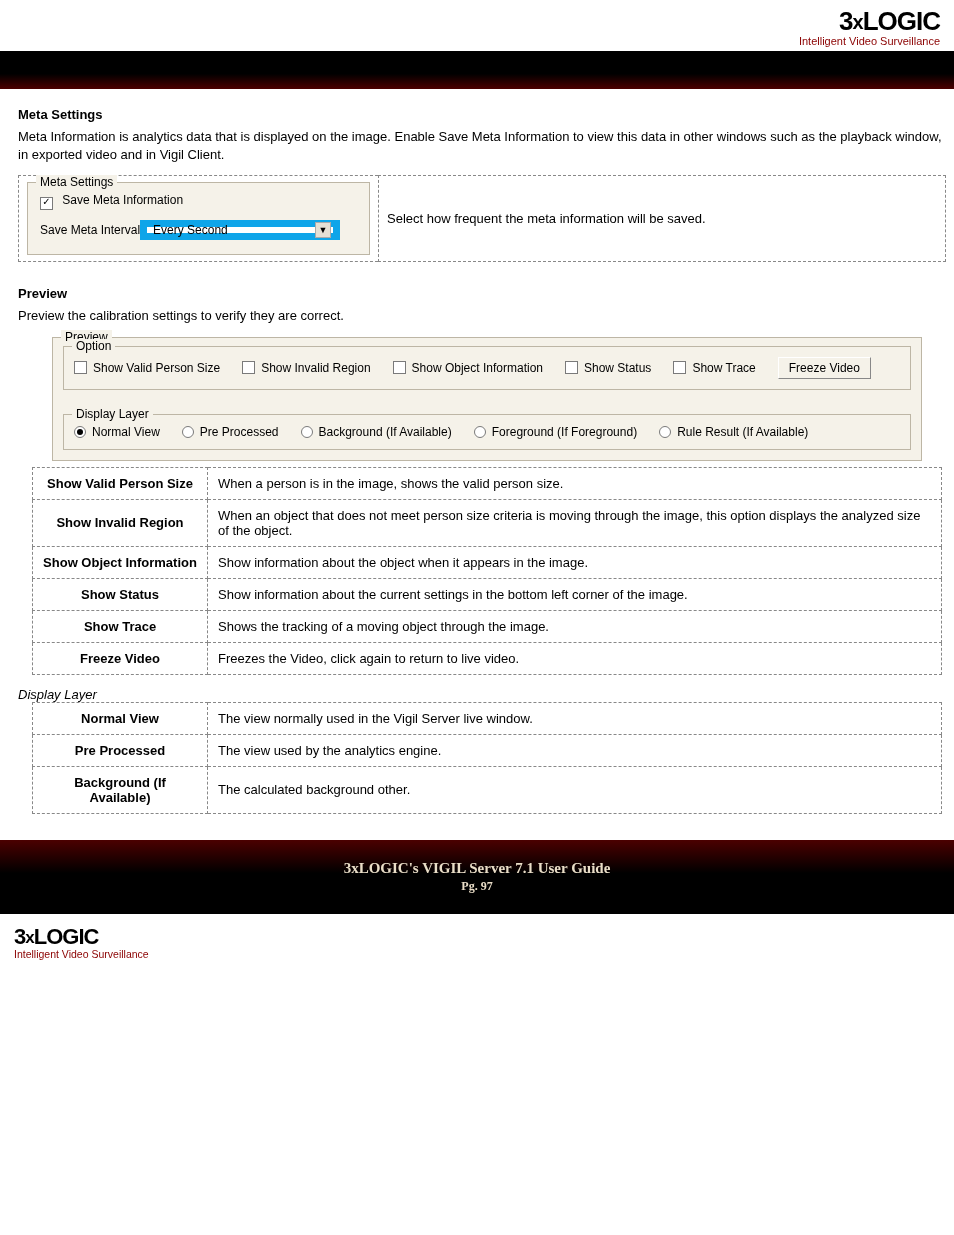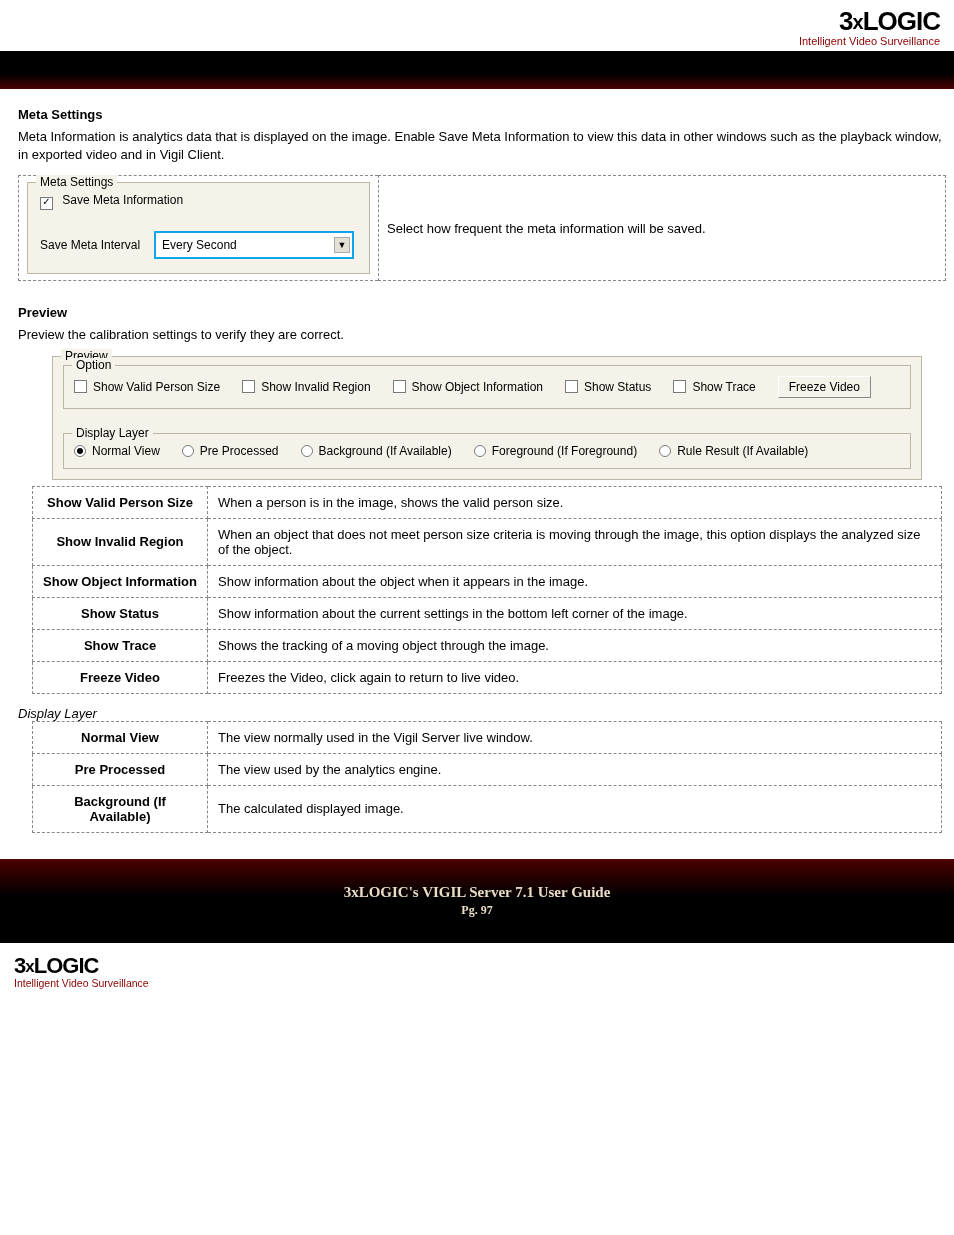--- a/index.html
+++ b/index.html
@@ -40,28 +40,28 @@
   .ui-fs .legend {
     position: absolute; top: -8px; left: 8px;
     background: #f5f2e9; padding: 0 4px; font-size: 12px;
   }
   .cb { display: inline-block; width: 13px; height: 13px; border: 1px solid #7a7a7a; background: #fff; vertical-align: -2px; margin-right: 6px; text-align: center; line-height: 10px; font-size: 10px; }
   .cb.checked::after { content: "✓"; font-size: 10px; position: relative; top: -1px; }
   .rb { display: inline-block; width: 12px; height: 12px; border: 1px solid #7a7a7a; border-radius: 50%; background: #fff; vertical-align: -2px; margin-right: 6px; position: relative; }
   .rb.sel::after { content: ""; width: 6px; height: 6px; background: #000; border-radius: 50%; position: absolute; top: 2px; left: 2px; }
   .dd {
     display: inline-flex; align-items: center; justify-content: space-between;
-    width: 200px; height: 28px; background: #fff; border: 2px solid #0ea5e9;
+    width: 200px; height: 20px; background: #fff; border: 7px solid #0ea5e9;
     padding: 0 2px 0 6px; font-size: 12px;
   }
   .dd .arrow {
     width: 16px; height: 16px; background: #e5e0d5; border: 1px solid #aaa;
     display: flex; align-items: center; justify-content: center; font-size: 9px;
   }
-  .meta-line2 { margin-top: 21px; display: flex; align-items: center; gap: 14px; }
+  .meta-line2 { margin-top: 10px; display: flex; align-items: center; gap: 0; }
   
   .pv-wrap { margin: 10px 0 6px 34px; }
   .pv-outer {
     background: #f5f2e9;
     border: 1px solid #bdb6a5;
     font-family: Tahoma, Arial, sans-serif;
     font-size: 12px;
     padding: 8px 10px 10px 10px;
     position: relative;
     width: 870px;
@@ -87,21 +87,21 @@
   table.desc td {
     border: 1px dashed #888;
     padding: 8px 10px;
     vertical-align: middle;
   }
   table.desc td.k {
     width: 175px; text-align: center; font-weight: bold;
   }
   
   .footband {
-    margin-top: 26px; height: 84px;
+    margin-top: 26px; height: 74px;
     background: linear-gradient(to bottom, #4b0000 0%, #000 45%, #000 100%);
     display: flex; flex-direction: column; align-items: center; justify-content: center;
     color: #e9ddc7;
   }
   .footband .ft1 { font-family: Georgia, 'Times New Roman', serif; font-size: 15px; font-weight: bold; }
   .footband .ft2 { font-family: Georgia, 'Times New Roman', serif; font-size: 12px; font-weight: bold; margin-top: 2px; }
   .bottombar { padding: 10px 14px 14px 14px; }
   .logo-sm .ln1 { font-family: Arial, sans-serif; font-size: 22px; font-weight: 800; letter-spacing: -1px; color: #000; }
   .logo-sm .ln1 .x { font-size: 17px; vertical-align: 1px; }
   .logo-sm .ln2 { font-family: Arial, sans-serif; font-size: 10.5px; color: #8b0000; margin-top: -2px; }
@@ -241,21 +241,21 @@
         <tr>
           <td class="k">Normal View</td>
           <td>The view normally used in the Vigil Server live window.</td>
         </tr>
     <tr>
           <td class="k">Pre Processed</td>
           <td>The view used by the analytics engine.</td>
         </tr>
     <tr>
           <td class="k">Background (If Available)</td>
-          <td>The calculated displayed image.</td>
+          <td>The calculated background other.</td>
         </tr>
   </tbody>
     </table>
 
 </div>
 
 <div class="footband">
   <div class="ft1">3xLOGIC's VIGIL Server 7.1 User Guide</div>
   <div class="ft2">Pg. 97</div>
 </div>

